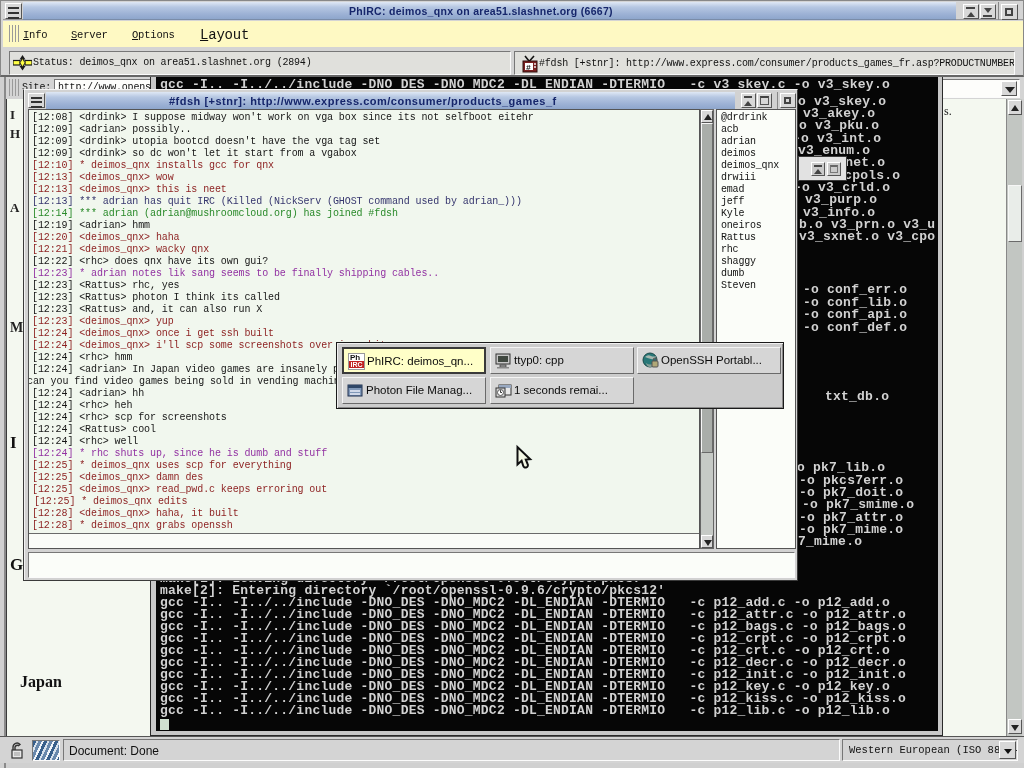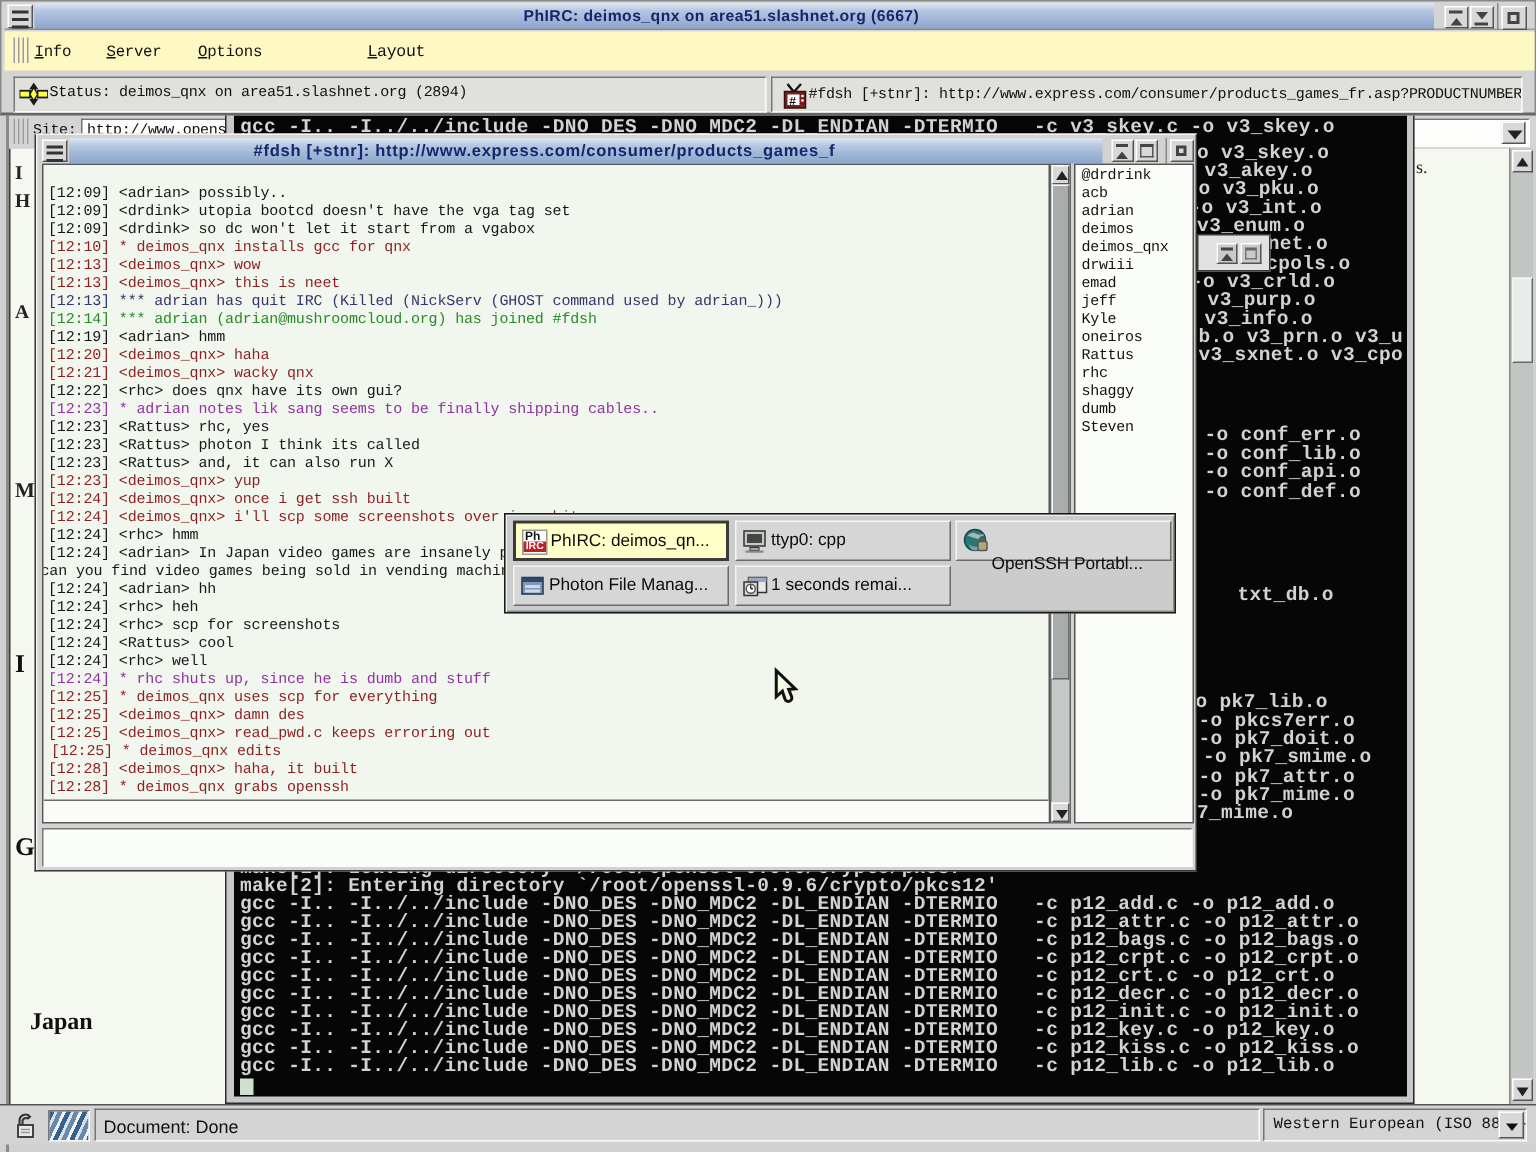--- a/index.html
+++ b/index.html
@@ -126,21 +126,21 @@
       <div class="abs" style="left:3px;top:3px;width:8px;height:8px;border:2px solid #444;"></div>
     </div>
 <div class="abs" style="left:2px;top:20px;width:1020px;height:26px;background:#fef9c3;">
 <div class="abs" style="left:6px;top:4px;width:1px;height:17px;background:#fcfcfc;border-right:1px solid #9a9a9a;"></div>
 <div class="abs" style="left:9px;top:4px;width:1px;height:17px;background:#fcfcfc;border-right:1px solid #9a9a9a;"></div>
 <div class="abs" style="left:12px;top:4px;width:1px;height:17px;background:#fcfcfc;border-right:1px solid #9a9a9a;"></div>
 <div class="abs" style="left:15px;top:4px;width:1px;height:17px;background:#fcfcfc;border-right:1px solid #9a9a9a;"></div>
 <div class="abs mono" style="left:20px;top:8px;font-size:10.5px;color:#111;"><span style="text-decoration:underline;">I</span>nfo</div>
 <div class="abs mono" style="left:68px;top:8px;font-size:10.5px;color:#111;"><span style="text-decoration:underline;">S</span>erver</div>
 <div class="abs mono" style="left:129px;top:8px;font-size:10.5px;color:#111;"><span style="text-decoration:underline;">O</span>ptions</div>
-<div class="abs mono" style="left:197px;top:8px;font-size:11px;color:#111;margin-left:45px;"><span style="text-decoration:underline;">L</span>ayout</div>
+<div class="abs mono" style="left:197px;top:8px;font-size:14px;color:#111;"><span style="text-decoration:underline;">L</span>ayout</div>
 <div class="abs mono" style="left:259px;top:8px;font-size:10.5px;color:#111;margin-top:24px;"><span style="text-decoration:underline;">H</span>elp</div>
 </div>
 <div class="abs sunk" style="left:8px;top:50px;width:502px;height:24px;background:#e0e0dc;"></div>
 <svg class="abs" style="left:12px;top:54px;" width="19" height="16" viewBox="0 0 19 16">
       <rect x="0" y="5.5" width="7" height="4.5" fill="#ffff45" stroke="#1a1a1a" stroke-width="1.2"></rect>
       <rect x="12" y="5.5" width="7" height="4.5" fill="#ffff45" stroke="#1a1a1a" stroke-width="1.2"></rect>
       <polygon points="9.5,0 12.5,4.5 11,4.5 11,11 12.5,11 9.5,15.5 6.5,11 8,11 8,4.5 6.5,4.5" fill="#1a1a1a"></polygon>
       <polygon points="9.5,3.5 12,7.8 9.5,12 7,7.8" fill="#ffff45" stroke="#1a1a1a" stroke-width="0.8"></polygon>
     </svg>
 <div class="abs mono" style="left:32px;top:56px;color:#111;">Status: deimos_qnx on area51.slashnet.org (2894)</div>
@@ -178,20 +178,21 @@
       <div class="abs" style="left:2px;top:7px;width:0;height:0;border-left:4px solid transparent;border-right:4px solid transparent;border-bottom:5px solid #444;"></div>
     </div>
 <div class="abs btn" style="left:733px;top:3px;width:15px;height:15px;">
       <div class="abs" style="left:2px;top:2px;width:9px;height:9px;border:1px solid #555;border-top:2px solid #444;"></div>
     </div>
 <div class="abs" style="left:753px;top:2px;width:1px;height:17px;background:#888;"></div>
 <div class="abs btn" style="left:756px;top:3px;width:16px;height:15px;">
       <div class="abs" style="left:3px;top:3px;width:7px;height:7px;border:2px solid #444;"></div>
     </div>
 <div class="abs" style="left:4px;top:19px;width:672px;height:440px;background:#f1f7ee;border:1px solid #555;overflow:hidden;">
+<div class="abs mono" style="left:3px;top:2px;color:#161616;letter-spacing:-0.1px;">[12:08] &lt;drdink&gt; I suppose midway won't work on vga box since its not selfboot eitehr</div>
 <div class="abs mono" style="left:3px;top:14px;color:#161616;letter-spacing:-0.1px;">[12:09] &lt;adrian&gt; possibly..</div>
 <div class="abs mono" style="left:3px;top:26px;color:#161616;letter-spacing:-0.1px;">[12:09] &lt;drdink&gt; utopia bootcd doesn't have the vga tag set</div>
 <div class="abs mono" style="left:3px;top:38px;color:#161616;letter-spacing:-0.1px;">[12:09] &lt;drdink&gt; so dc won't let it start from a vgabox</div>
 <div class="abs mono" style="left:3px;top:50px;color:#8c1f1f;letter-spacing:-0.1px;">[12:10] * deimos_qnx installs gcc for qnx</div>
 <div class="abs mono" style="left:3px;top:62px;color:#8c1f1f;letter-spacing:-0.1px;">[12:13] &lt;deimos_qnx&gt; wow</div>
 <div class="abs mono" style="left:3px;top:74px;color:#8c1f1f;letter-spacing:-0.1px;">[12:13] &lt;deimos_qnx&gt; this is neet</div>
 <div class="abs mono" style="left:3px;top:86px;color:#36366e;letter-spacing:-0.1px;">[12:13] *** adrian has quit IRC (Killed (NickServ (GHOST command used by adrian_)))</div>
 <div class="abs mono" style="left:3px;top:98px;color:#2a8a2a;letter-spacing:-0.1px;">[12:14] *** adrian (adrian@mushroomcloud.org) has joined #fdsh</div>
 <div class="abs mono" style="left:3px;top:110px;color:#161616;letter-spacing:-0.1px;">[12:19] &lt;adrian&gt; hmm</div>
 <div class="abs mono" style="left:3px;top:122px;color:#8c1f1f;letter-spacing:-0.1px;">[12:20] &lt;deimos_qnx&gt; haha</div>
@@ -267,21 +268,21 @@
 <div class="abs" style="left:23px;top:6px;font-size:11.5px;color:#0c0c0c;white-space:nowrap;">ttyp0: cpp</div>
     </div>
 <div class="abs" style="left:300px;top:4px;width:144px;height:27px;background:#d6d6d6;border-top:1px solid #f4f4f4;border-left:1px solid #f4f4f4;border-bottom:1px solid #6a6a6a;border-right:1px solid #6a6a6a;">
 <svg class="abs" style="left:4px;top:4px;" width="18" height="18" viewBox="0 0 18 18">
         <circle cx="8" cy="8" r="7" fill="#287878" stroke="#1a4848"></circle>
         <path d="M3 5 q3-3 6-1 q3 1 5 0 q-1 4-5 3 q-4-1-6-2z" fill="#a8b8b0"></path>
         <path d="M4 11 q4 3 9 0 q-2 4-5 4 q-3 0-4-4z" fill="#88a098"></path>
         <rect x="10" y="9" width="6" height="6" rx="1" fill="#b0a878" stroke="#555"></rect>
         <path d="M11.5 9 v-1.5 a1.5 1.5 0 0 1 3 0 V9" fill="none" stroke="#555" stroke-width="1.2"></path>
       </svg>
-<div class="abs" style="left:23px;top:6px;font-size:11.5px;color:#0c0c0c;white-space:nowrap;margin-top:16px;">OpenSSH Portabl...</div>
+<div class="abs" style="left:23px;top:6px;font-size:11.5px;color:#0c0c0c;white-space:nowrap;">OpenSSH Portabl...</div>
     </div>
 <div class="abs" style="left:5px;top:34px;width:144px;height:27px;background:#d6d6d6;border-top:1px solid #f4f4f4;border-left:1px solid #f4f4f4;border-bottom:1px solid #6a6a6a;border-right:1px solid #6a6a6a;">
 <svg class="abs" style="left:4px;top:5px;" width="17" height="16" viewBox="0 0 17 16">
         <rect x="1" y="2" width="14" height="11" fill="#8098b8" stroke="#203050"></rect>
         <rect x="1" y="2" width="14" height="3" fill="#304868"></rect>
         <rect x="3" y="7" width="10" height="2" fill="#d0d8e8"></rect>
         <rect x="3" y="10" width="10" height="2" fill="#d0d8e8"></rect>
       </svg>
 <div class="abs" style="left:23px;top:6px;font-size:11.5px;color:#0c0c0c;white-space:nowrap;">Photon File Manag...</div>
     </div>

